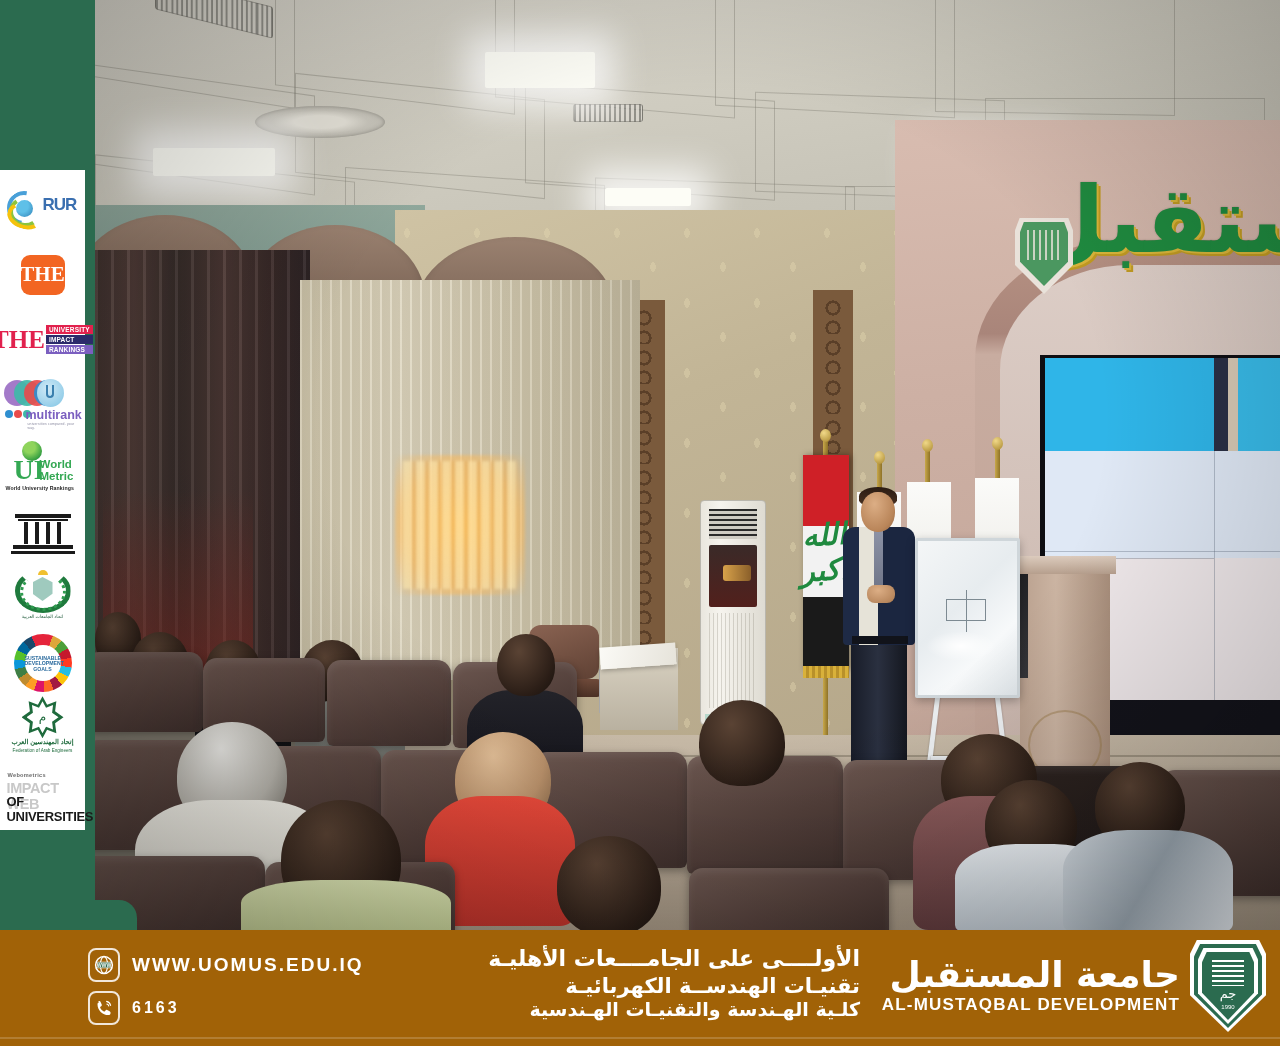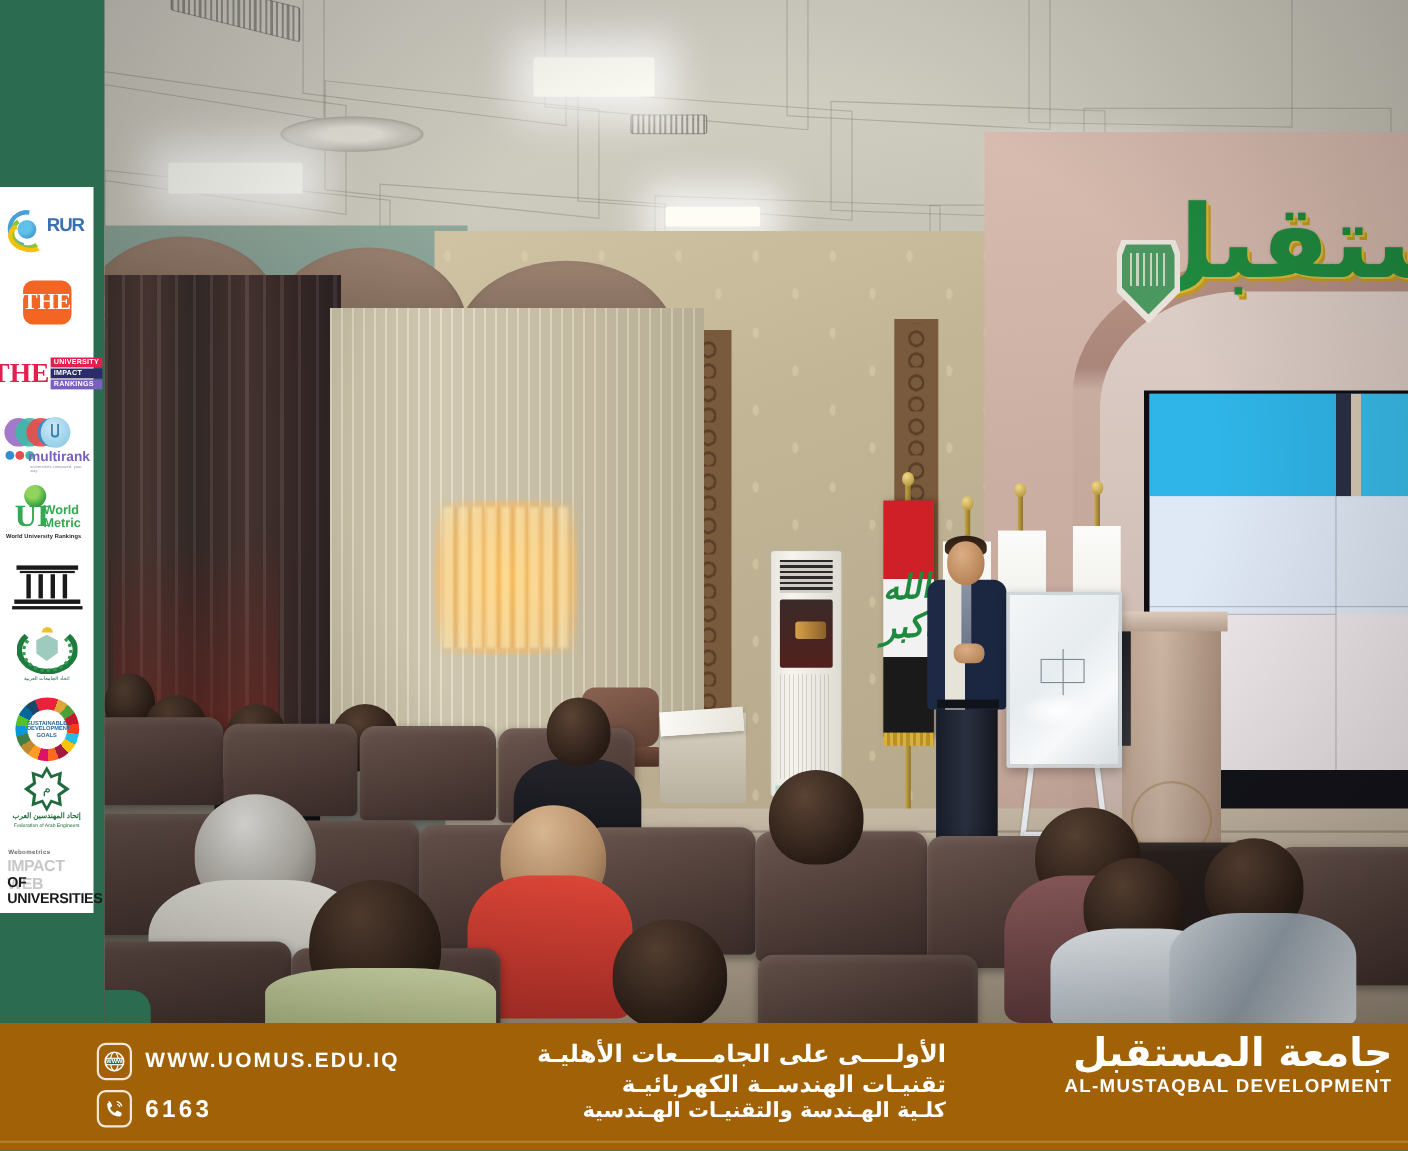--- a/index.html
+++ b/index.html
@@ -336,21 +336,21 @@
   
   .footer { position:absolute; left:0; top:930px; width:1280px; height:116px; background:#a16207; }
   .footer-rule { position:absolute; left:0; bottom:7px; width:100%; height:2px; background:rgba(255,255,255,.18); }
 
   .contact { position:absolute; left:88px; top:18px; width:300px; }
   .crow { display:flex; align-items:center; gap:12px; margin-bottom:9px; }
   .cbtn { width:32px; height:34px; border:2px solid rgba(255,255,255,.85); border-radius:8px;
     display:flex; align-items:center; justify-content:center; color:#fff; }
   .cbtn svg { display:block; }
   .ctext { color:#fff; font-weight:bold; letter-spacing:2px; font-size:19px; }
-  .ctext.small { font-size:22px; letter-spacing:3px; }
+  .ctext.small { font-size:16px; letter-spacing:3px; }
 
   .ar-block { position:absolute; left:400px; top:16px; width:460px; direction:rtl; }
   .ar-line { color:#fff; font-weight:bold; font-family:"DejaVu Sans", sans-serif; }
   .ar1 { font-size:22px; letter-spacing:0; margin-bottom:3px; }
   .ar2 { font-size:19px; margin-bottom:3px; }
   .ar3 { font-size:21px; }
 
   .brand { position:absolute; right:14px; top:10px; display:flex; align-items:center; gap:10px; }
   .brand-text { text-align:right; }
   .brand-ar { color:#fff; font-size:36px; font-weight:bold; direction:rtl; line-height:1;
@@ -705,18 +705,27 @@
       <div class="ar-line ar1">الأولــــى على الجامــــعات الأهليـة</div>
       <div class="ar-line ar3">تقنيـات الهندســة الكهربائيـة</div>
       <div class="ar-line ar2">كلـية الهـندسة والتقنيـات الهـندسية</div>
     </div>
 
     <div class="brand">
       <div class="brand-text">
         <div class="brand-ar">جامعة المستقبل</div>
         <div class="brand-en">AL-MUSTAQBAL DEVELOPMENT</div>
       </div>
+      <div class="shield">
+        <span class="o"></span>
+          <span class="i"></span>
+          <span class="o2"></span>
+          <span class="i2"></span>
+        <span class="steps"></span>
+        <span class="cal">جم</span>
+        <span class="yr">1990</span>
+      </div>
     </div>
 
     <div class="footer-rule"></div>
   </div>
 
 </div>
 
 </body></html>

